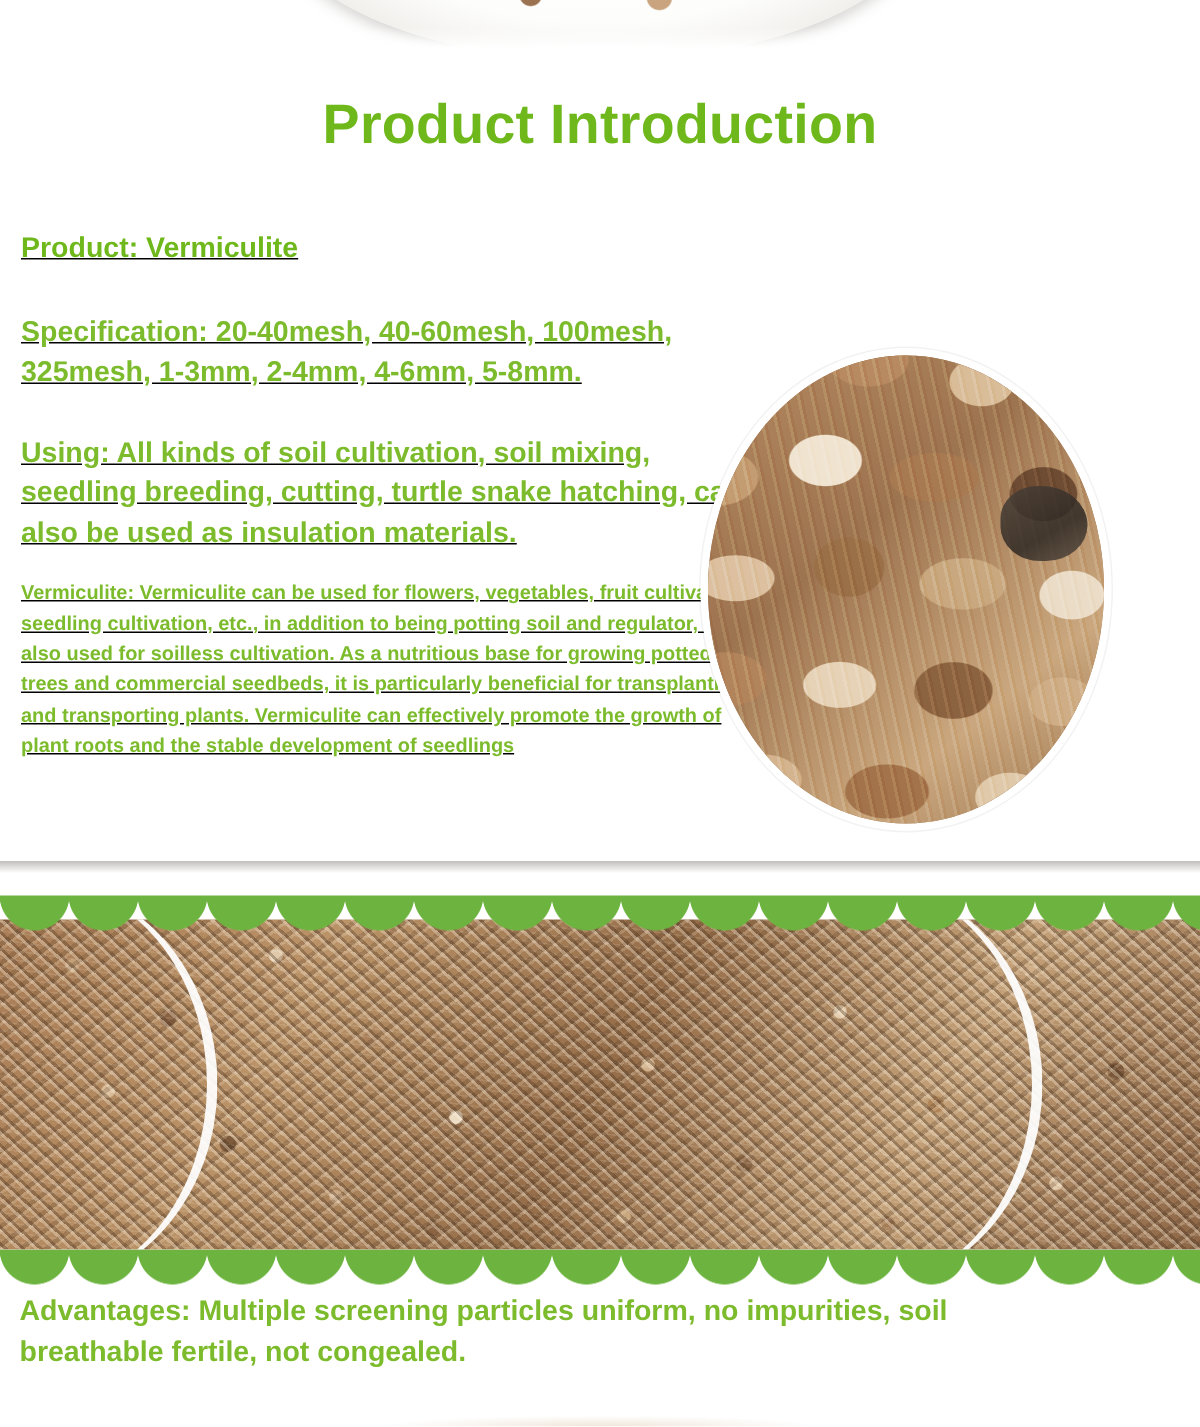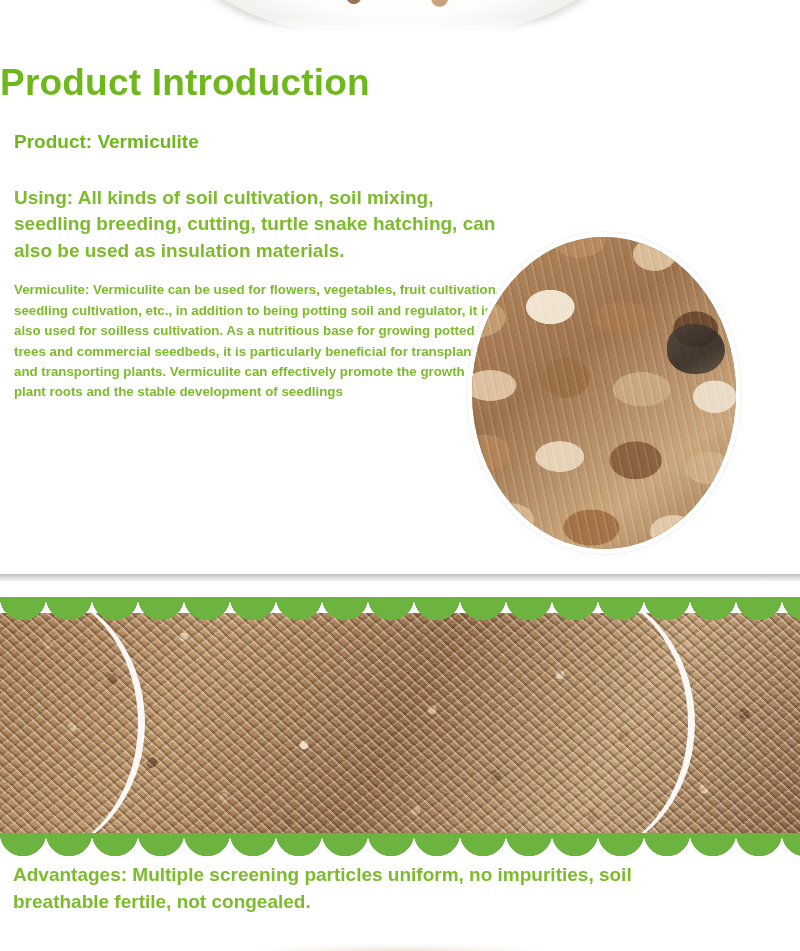--- a/index.html
+++ b/index.html
@@ -46,26 +46,26 @@
   .top-strip-fade {
     position:absolute; left:0; bottom:0; width:100%; height:16px;
     background:linear-gradient(to bottom, rgba(255,255,255,0) 0%, #ffffff 85%);
   }
 
   
   .intro { position:absolute; left:0; top:34px; width:800px; height:540px; }
 
   .page-title {
     position:absolute; left:0; top:28px; width:800px;
-    text-align:left;
+    text-align:center;
     font-size:37px; font-weight:bold; color:#6FB81C;
     letter-spacing:.2px;
   }
 
-  .txt-block { position:absolute; left:14px; top:96px; width:500px; }
+  .txt-block { position:absolute; left:14px; top:120px; width:500px;text-decoration:underline; }
 
   .line-product {
     font-size:19px; font-weight:bold; color:#6FB81C; line-height:1.3;
     margin-bottom:30px;
   }
   .line-spec {
     font-size:19px; font-weight:bold; color:#7CBB2B; line-height:1.42;
     margin-bottom:27px;
   }
   .line-using {
@@ -210,20 +210,21 @@
   <div class="plate-food"></div>
   <div class="top-strip-fade"></div>
 </div>
 
 <section class="intro">
 
   <h1 class="page-title">Product Introduction</h1>
 
   <div class="txt-block">
     <div class="line-product">Product: Vermiculite</div>
+    <div class="line-spec">Specification: 20-40mesh, 40-60mesh, 100mesh, 325mesh, 1-3mm, 2-4mm, 4-6mm, 5-8mm.</div>
     <div class="line-using">Using: All kinds of soil cultivation, soil mixing, seedling breeding, cutting, turtle snake hatching, can also be used as insulation materials.</div>
     <p class="para">Vermiculite: Vermiculite can be used for flowers, vegetables, fruit cultivation, seedling cultivation, etc., in addition to being potting soil and regulator, it is also used for soilless cultivation. As a nutritious base for growing potted trees and commercial seedbeds, it is particularly beneficial for transplanting and transporting plants. Vermiculite can effectively promote the growth of plant roots and the stable development of seedlings</p>
   </div>
 
   <div class="circle-photo">
     <div class="grit"></div>
     <div class="stripes"></div>
     <div class="dark-chip"></div>
   </div>
 

